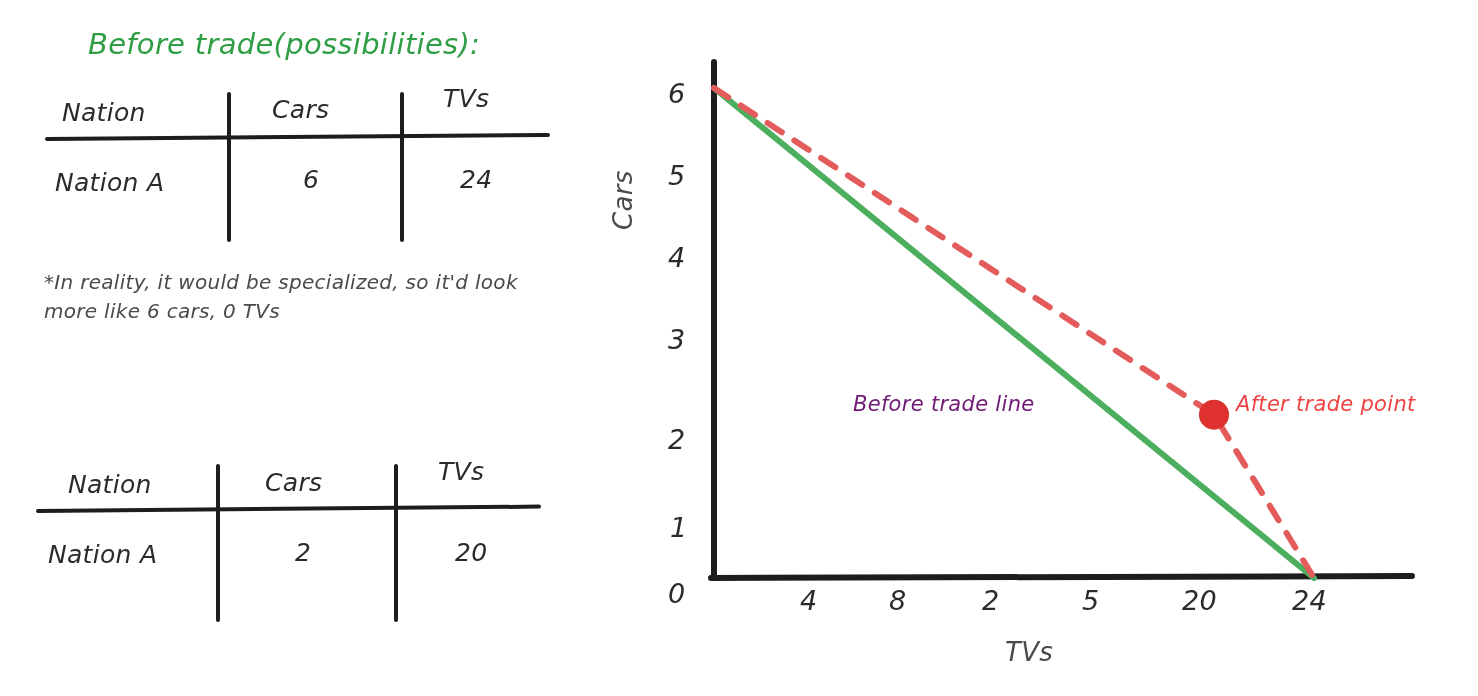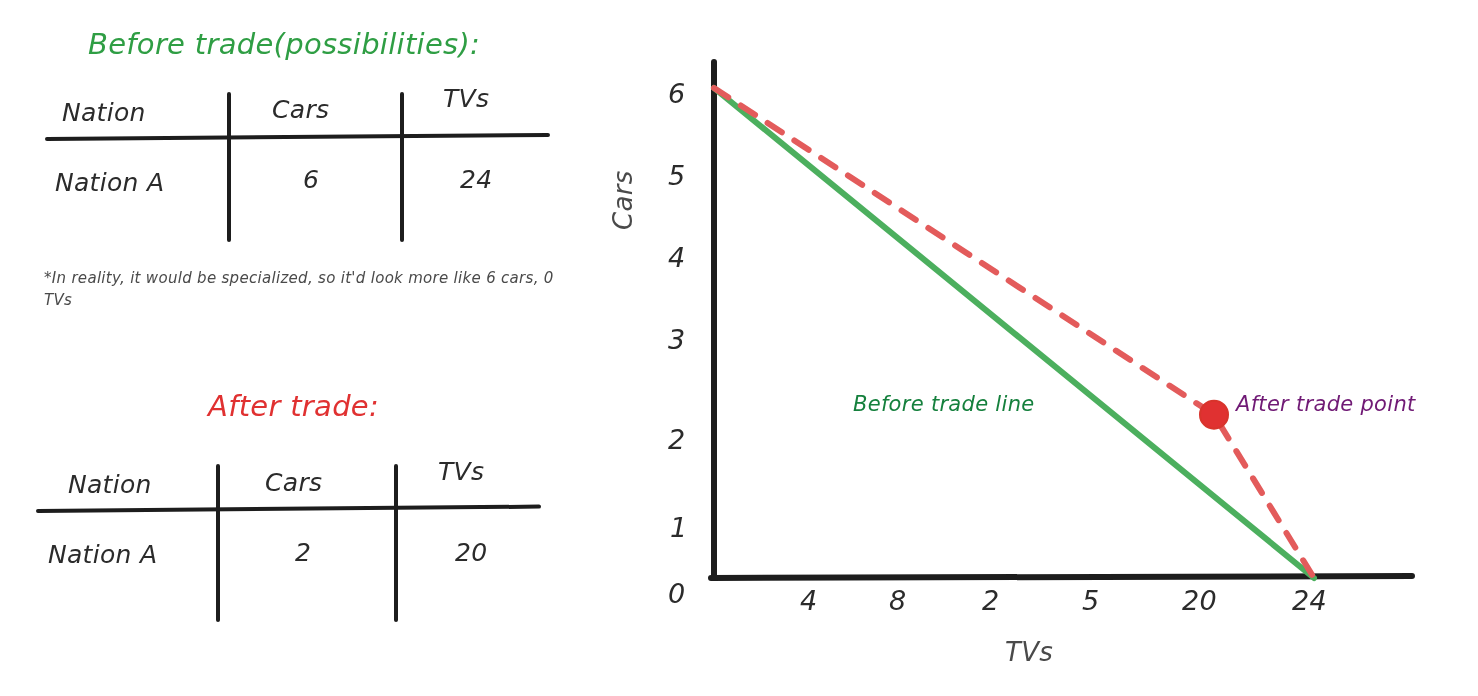--- a/index.html
+++ b/index.html
@@ -98,21 +98,21 @@
   #table-after .d-nation { left: 48px;  top: 540px; }
   #table-after .d-cars   { left: 295px; top: 538px; }
   #table-after .d-tvs    { left: 455px; top: 538px; }
 
   
   #footnote {
     position: absolute;
     left: 44px;
     top: 268px;
     width: 520px;
-    font-size: 15px;
+    font-size: 20px;
     font-style: italic;
     line-height: 1.45;
     color: #4a4a4a;
   }
 
   
   #chart-panel {
     position: absolute;
     left: 600px;
     top: 0;
@@ -145,22 +145,22 @@
   #x-axis-title {
     left: 405px;
     top: 637px;
   }
   .chart-note {
     position: absolute;
     font-size: 21px;
     font-style: italic;
     white-space: nowrap;
   }
-  #note-green { left: 253px; top: 392px; color: #15803d; }
-  #note-red   { left: 636px; top: 392px; color: #701a75; }
+  #note-green { left: 253px; top: 392px; color: #701a75; }
+  #note-red   { left: 636px; top: 392px; color: #ef4444; }
 </style>
 </head>
 <body>
 
 <div id="left-panel">
 
   <div class="section-title hand" id="before-title">Before trade(possibilities):</div>
 
   <div class="hand-table" id="table-before">
     <div class="rule-h head"></div>
@@ -171,21 +171,20 @@
     <div class="cell hand h-cars">Cars</div>
     <div class="cell hand h-tvs">TVs</div>
 
     <div class="cell hand d-nation">Nation A</div>
     <div class="cell hand d-cars">6</div>
     <div class="cell hand d-tvs">24</div>
   </div>
 
   <div class="hand" id="footnote">*In reality, it would be specialized, so it'd look more like 6 cars, 0 TVs</div>
 
-  <div class="section-title hand" id="after-title">After trade:</div>
 
   <div class="hand-table" id="table-after">
     <div class="rule-h head"></div>
     <div class="rule-v c1"></div>
     <div class="rule-v c2"></div>
 
     <div class="cell hand h-nation">Nation</div>
     <div class="cell hand h-cars">Cars</div>
     <div class="cell hand h-tvs">TVs</div>
 

